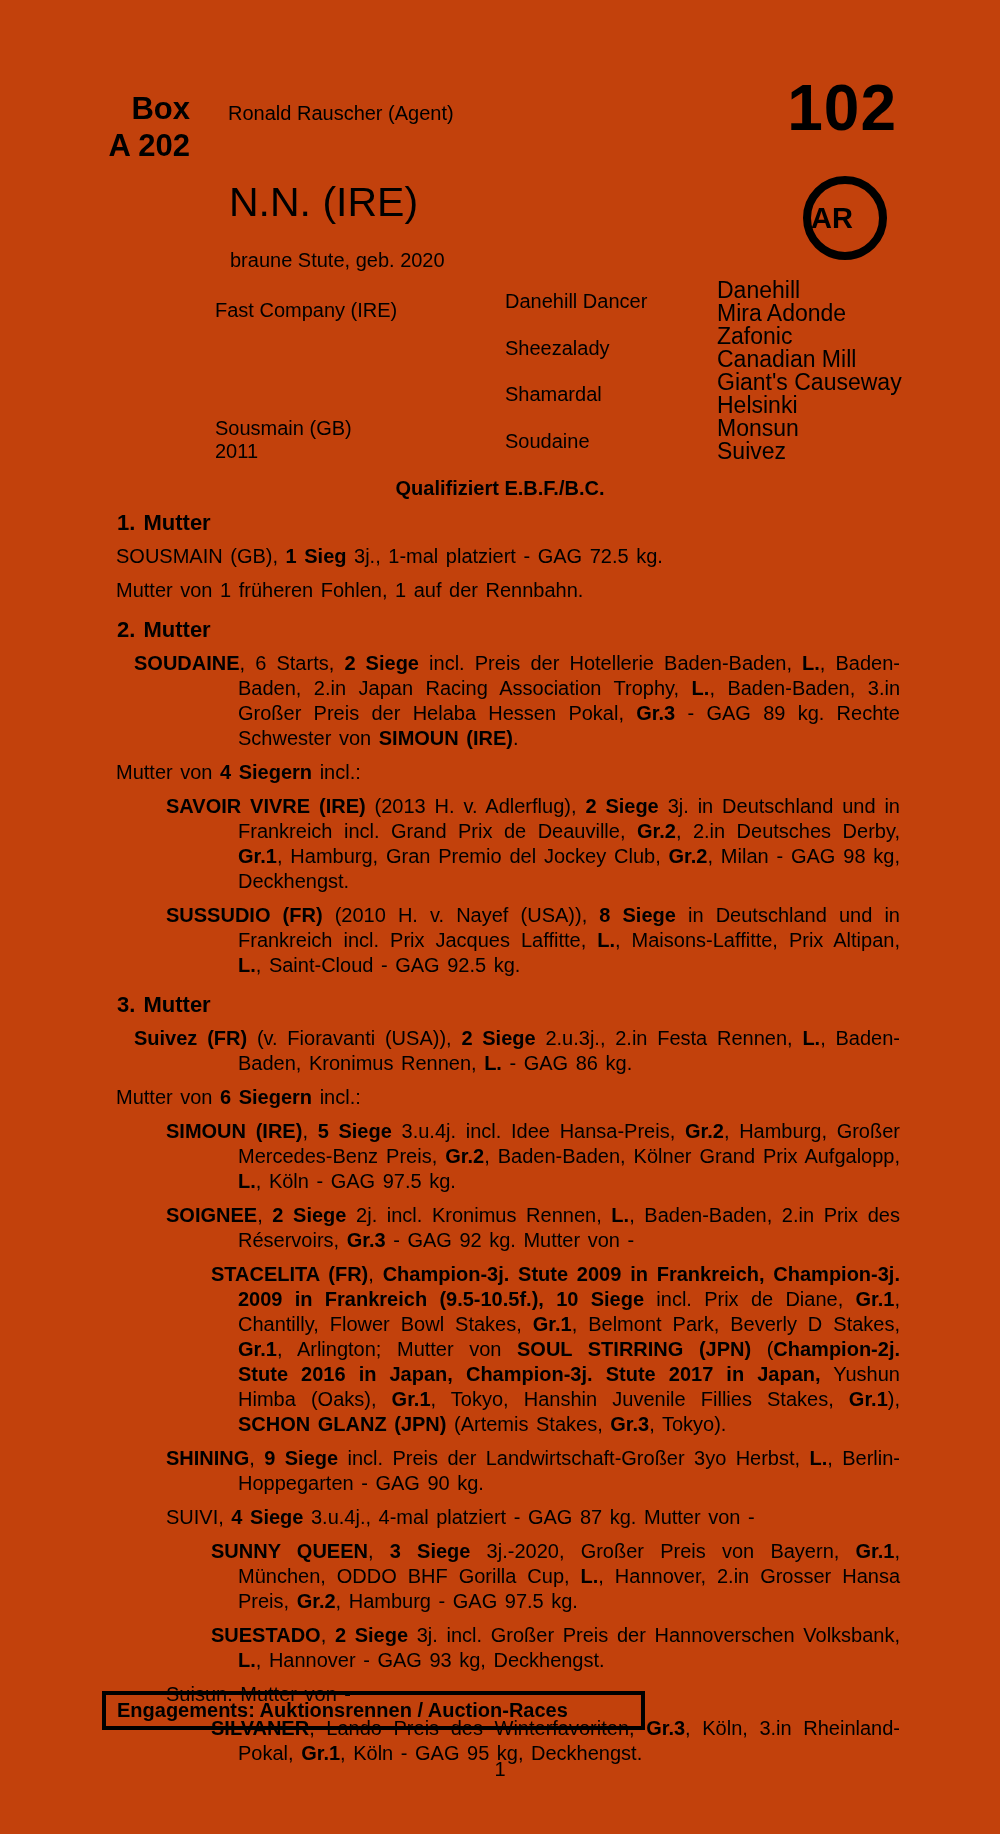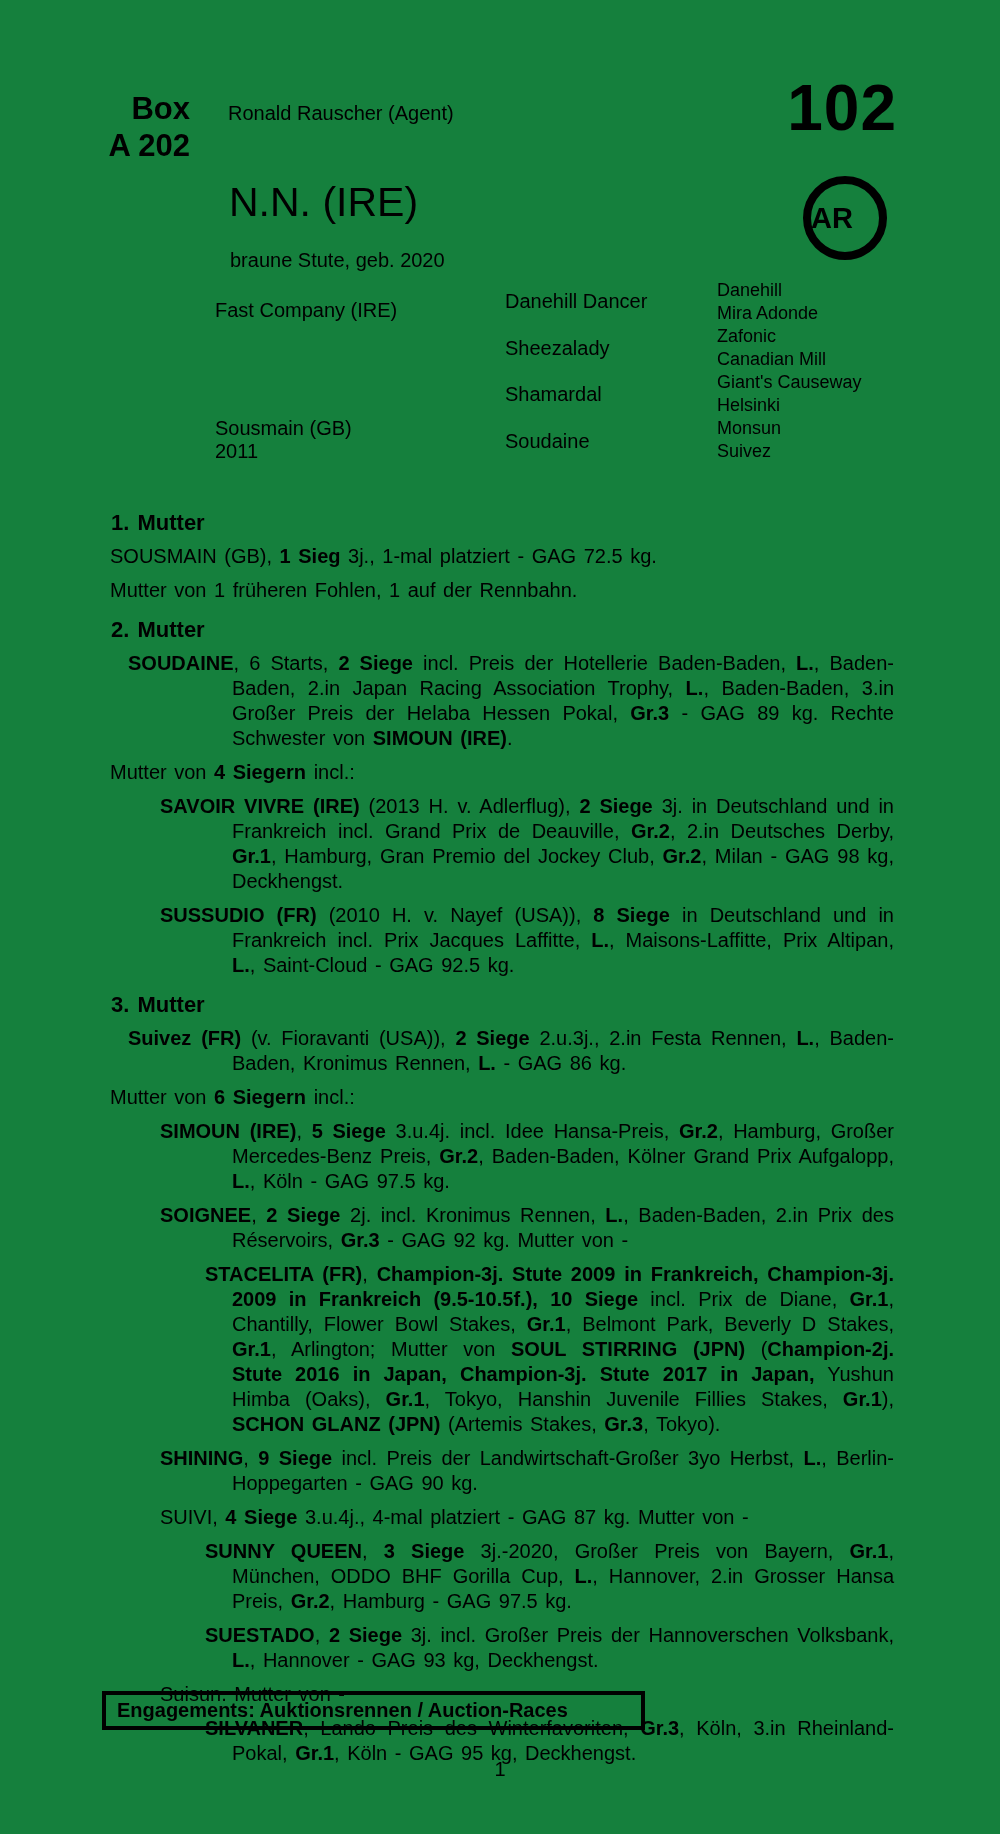--- a/index.html
+++ b/index.html
@@ -1,18 +1,18 @@
 <!DOCTYPE html>
 <html><head>
 <meta charset="utf-8">
 <style>
   html,body { margin:0; padding:0; background:#e8e8e8; }
   .page {
     position:relative; width:1000px; height:1834px; margin:0 auto;
-    background:#15803d; color:#000000;
+    background:#c2410c; color:#000000;
     font-family:"Liberation Sans", sans-serif;
     overflow:hidden;
   }
   
   .box-block { position:absolute; left:100px; top:90px; width:90px;
     text-align:right; font-weight:bold; font-size:31px; line-height:37px; }
   .agent { position:absolute; left:228px; top:102px; font-size:20px; }
   .lot-number { position:absolute; right:103px; top:76px;
     font-weight:bold; font-size:64px; line-height:1; letter-spacing:1px; }
   .brand-circle { position:absolute; left:803px; top:176px;
@@ -20,25 +20,25 @@
     line-height:68px; font-weight:bold; font-size:29px; }
   .horse-name { position:absolute; left:229px; top:180px;
     font-weight:normal; font-size:41px; line-height:1.1; }
   .horse-desc { position:absolute; left:230px; top:249px; font-size:20px; }
   
   .ped { position:absolute; font-size:20px; }
   .ped-sire      { left:215px; top:299px; }
   .ped-dam       { left:215px; top:417px; line-height:23px; }
   .gp            { left:505px; }
   .gp0 { top:290px; } .gp1 { top:337px; } .gp2 { top:383px; } .gp3 { top:430px; }
-  .ggp { position:absolute; left:717px; top:279px; font-size:18px; line-height:23px; }
+  .ggp { position:absolute; left:717px; top:279px; font-size:23px; line-height:23px; }
   .qualification { position:absolute; left:95px; top:477px; width:810px;
     text-align:center; font-weight:bold; font-size:20px; }
   
-  .ped-body { position:absolute; left:101px; top:510px; width:802px;
+  .ped-body { position:absolute; left:107px; top:510px; width:802px;
     font-size:20px; line-height:25px; word-spacing:2px; }
   .sec-heading { font-weight:bold; font-size:22px; line-height:25px;
     margin:14px 0 0 10px; }
   .sec-heading.first { margin-top:0; }
   .ped-body p { margin:9px; text-align:justify; }
   .flat  { margin-left:18px; }
   .hang1 { padding-left:122px; text-indent:-104px; }
   .hang2 { padding-left:122px; text-indent:-72px; }
   .hang3 { padding-left:122px; text-indent:-27px; }
   .b { font-weight:bold; }
@@ -78,20 +78,21 @@
       <div>Danehill</div>
       <div>Mira Adonde</div>
       <div>Zafonic</div>
       <div>Canadian Mill</div>
       <div>Giant's Causeway</div>
       <div>Helsinki</div>
       <div>Monsun</div>
       <div>Suivez</div>
     </div>
 
+  <div class="qualification">Qualifiziert E.B.F./B.C.</div>
 
   <div class="ped-body">
       <div class="sec-heading first">1. Mutter</div>
       <p class="flat"><span>SOUSMAIN (GB), </span><span class="b">1 Sieg</span><span> 3j., 1-mal platziert - GAG 72.5 kg.</span></p>
       <p class="flat"><span>Mutter von 1 früheren Fohlen, 1 auf der Rennbahn.</span></p>
       <div class="sec-heading">2. Mutter</div>
       <p class="hang1"><span class="b">SOUDAINE</span><span>, 6 Starts, </span><span class="b">2 Siege</span><span> incl. Preis der Hotellerie Baden-Baden, </span><span class="b">L.</span><span>, Baden-Baden, 2.in Japan Racing Association Trophy, </span><span class="b">L.</span><span>, Baden-Baden, 3.in Großer Preis der Helaba Hessen Pokal, </span><span class="b">Gr.3</span><span> - GAG 89 kg. Rechte Schwester von </span><span class="b">SIMOUN (IRE)</span><span>.</span></p>
       <p class="flat"><span>Mutter von </span><span class="b">4 Siegern</span><span> incl.:</span></p>
       <p class="hang2"><span class="b">SAVOIR VIVRE (IRE)</span><span> (2013 H. v. Adlerflug), </span><span class="b">2 Siege</span><span> 3j. in Deutschland und in Frankreich incl. Grand Prix de Deauville, </span><span class="b">Gr.2</span><span>, 2.in Deutsches Derby, </span><span class="b">Gr.1</span><span>, Hamburg, Gran Premio del Jockey Club, </span><span class="b">Gr.2</span><span>, Milan - GAG 98 kg, Deckhengst.</span></p>
       <p class="hang2"><span class="b">SUSSUDIO (FR)</span><span> (2010 H. v. Nayef (USA)), </span><span class="b">8 Siege</span><span> in Deutschland und in Frankreich incl. Prix Jacques Laffitte, </span><span class="b">L.</span><span>, Maisons-Laffitte, Prix Altipan, </span><span class="b">L.</span><span>, Saint-Cloud - GAG 92.5 kg.</span></p>

